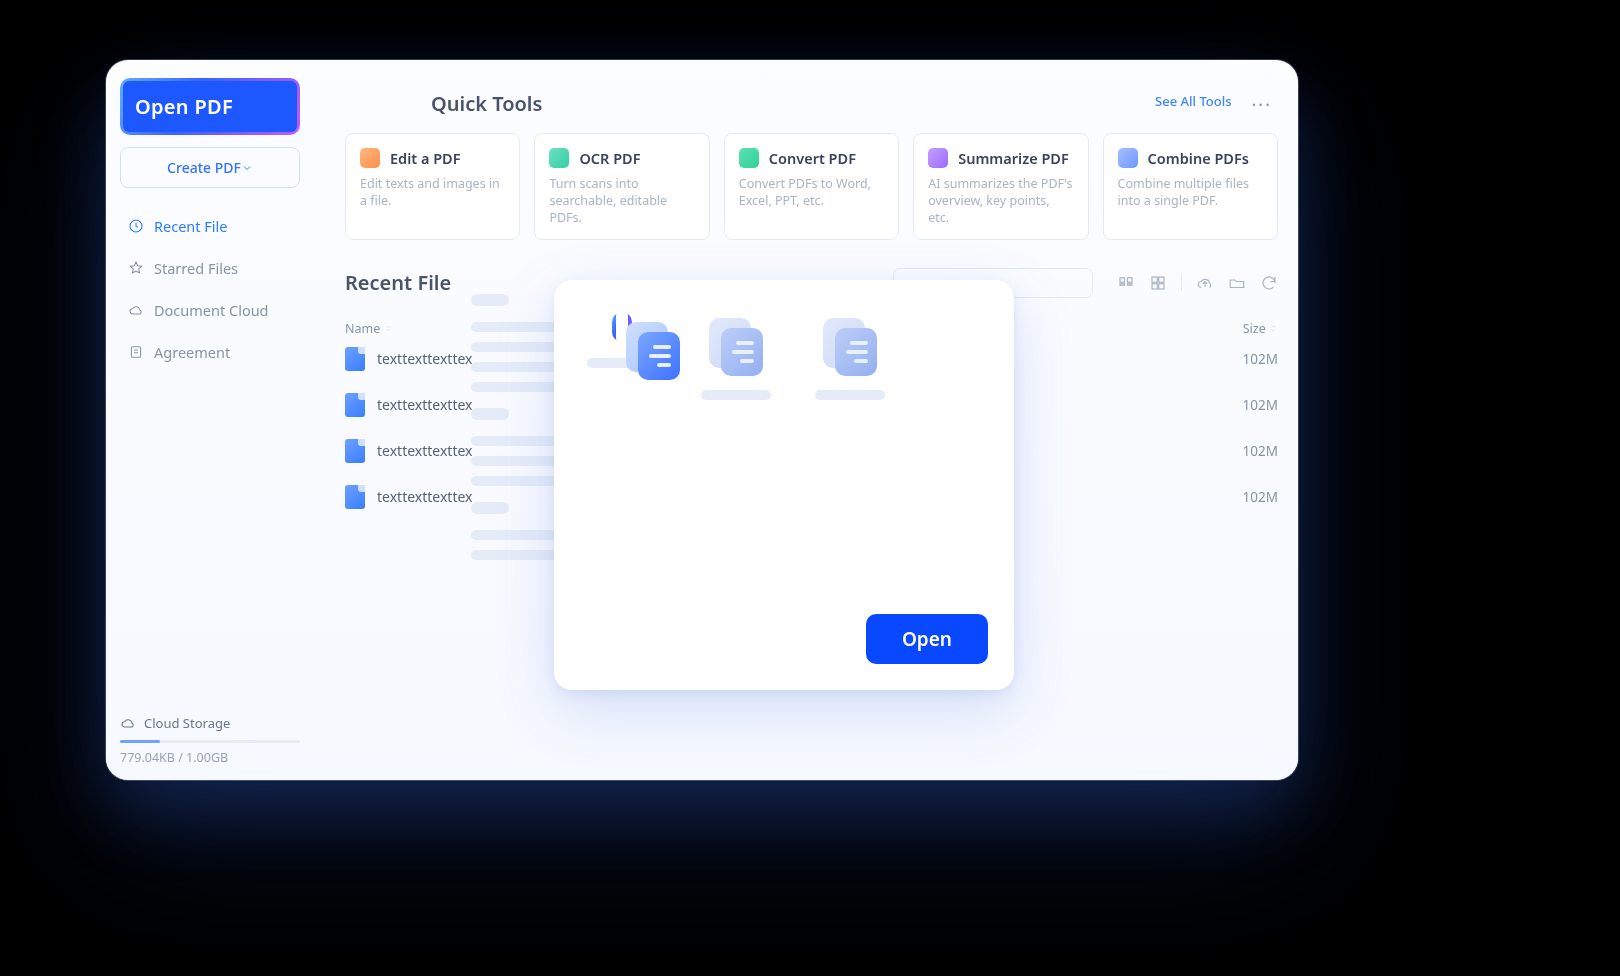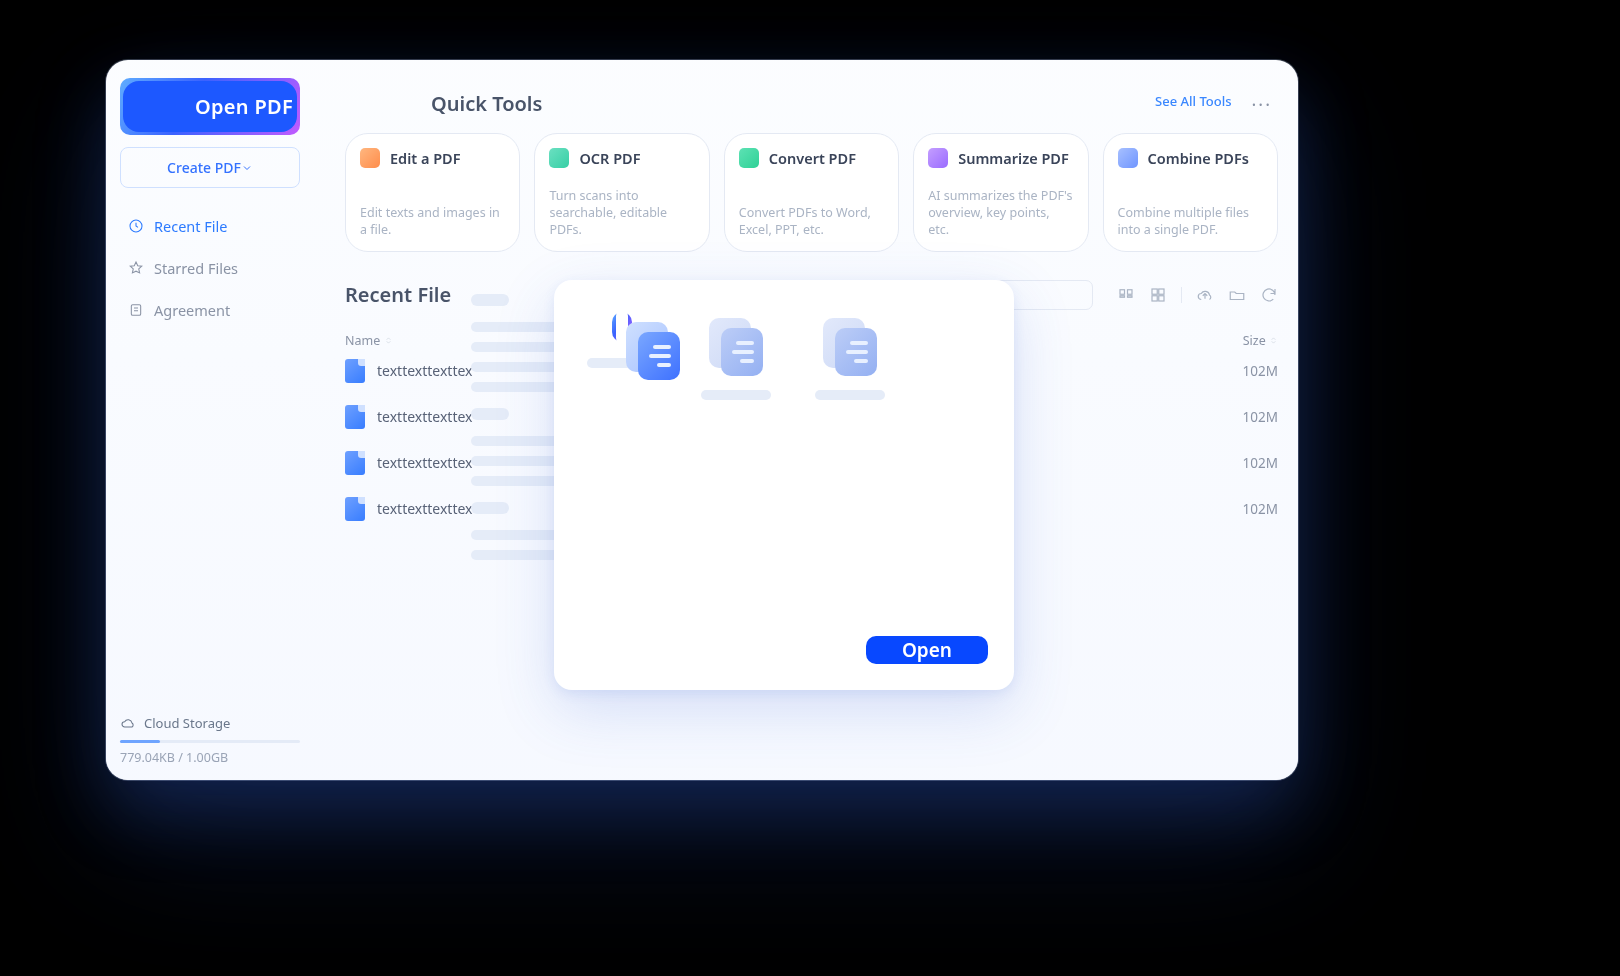--- a/index.html
+++ b/index.html
@@ -40,21 +40,21 @@
 .sidebar{
   position:absolute;left:14px;top:14px;bottom:14px;width:180px;
   display:flex;flex-direction:column;gap:12px;
 }
 .open-pdf{
   padding:3px;border-radius:10px;position:relative;margin-top:4px;
   background:linear-gradient(120deg,var(--hl-start),var(--hl-mid) 40%,var(--hl-end));
 }
 .open-pdf-inner{
   background:var(--blue-500);color:#fff;font-weight:600;font-size:20px;
-  border-radius:16px;padding:12px 4px;text-align:right;cursor:pointer;
+  border-radius:6px;padding:12px 12px;text-align:left;cursor:pointer;
   letter-spacing:.3px;
 }
 .create-pdf{
   border:1px solid #cfe0ff;border-radius:8px;
   color:#3472ff;font-size:14px;font-weight:500;
   padding:10px 0;text-align:center;cursor:pointer;
   display:flex;align-items:center;justify-content:center;gap:0;
 }
 .create-pdf svg{width:12px;height:12px;stroke:#3472ff;}
 .nav{display:flex;flex-direction:column;gap:2px;margin-top:6px;}
@@ -75,22 +75,22 @@
 .main{position:absolute;left:210px;right:20px;top:20px;bottom:20px;margin-left:29px;}
 .headerrow{display:flex;align-items:center;justify-content:space-between;margin:10px 0 16px 86px;}
 .headerrow h2{margin:0;font-size:20px;font-weight:650;color:var(--txt-800);}
 .headerrow .see-all{color:#3a87ff;font-size:13px;font-weight:520;cursor:pointer;}
 .headerrow .dots{color:var(--txt-500);padding:0 6px;font-size:18px;letter-spacing:2px;cursor:pointer;}
 
 .tools{
   display:grid;grid-template-columns:repeat(5,1fr);gap:14px;margin-bottom:28px;
 }
 .tool-card{
-  background:#ffffff;border:1px solid var(--border-soft);border-radius:23px;
-  padding:14px 14px 12px;cursor:pointer;display:flex;flex-direction:column;gap:20px;justify-content:space-between;
+  background:#ffffff;border:1px solid var(--border-soft);border-radius:8px;
+  padding:14px 14px 12px;cursor:pointer;display:flex;flex-direction:column;gap:8px;
 }
 .tool-card h4{margin:0;font-size:14.5px;font-weight:600;color:#3a4459;display:flex;align-items:center;gap:10px;}
 .tool-card p{margin:0;font-size:12.5px;line-height:1.35;color:var(--txt-400);}
 .tool-ic{width:20px;height:20px;border-radius:5px;flex-shrink:0;}
 .ti-edit{background:linear-gradient(135deg,#ffb780,#ff8d4b);}
 .ti-convert{background:linear-gradient(135deg,#5de2b4,#2fd196);}
 .ti-ocr{background:linear-gradient(135deg,#6be0c1,#36cfa5);}
 .ti-sum{background:linear-gradient(135deg,#c49eff,#9a6bff);}
 .ti-comb{background:linear-gradient(135deg,#a7c0ff,#6f95ff);}
 
@@ -154,21 +154,21 @@
 .tile-frame{
   padding:4px;border-radius:16px;
   background:linear-gradient(120deg,var(--hl-start),var(--hl-mid) 40%,var(--hl-end));
   display:inline-block;
 }
 .tile-frame>.tile-inner{background:#fff;border-radius:12px;padding:6px;}
 
 .modal .open-btn{
   position:absolute;right:26px;bottom:26px;
   background:var(--blue-600);color:#fff;font-weight:600;font-size:19px;
-  padding:1px 36px;border-radius:10px;cursor:pointer;border:none;margin-top:10px;
+  padding:12px 36px;border-radius:10px;cursor:pointer;border:none;margin-top:10px;
 }
 </style>
 </head>
 <body>
 
 <div class="app-shell">
 
   <aside class="sidebar">
     <div class="open-pdf">
       <div class="open-pdf-inner">Open PDF</div>
@@ -187,20 +187,26 @@
             <circle cx="12" cy="12" r="9"></circle>
             <path d="M12 7v5l3 2"></path>
           </svg>
         <span>Recent File</span>
       </div>
       <div class="nav-item">
         <svg viewBox="0 0 24 24">
             <path d="M12 3l2.6 5.6 6 .6-4.5 4.1 1.3 6L12 16.8 6.6 19.3l1.3-6L3.4 9.2l6-.6z"></path>
           </svg>
         <span>Starred Files</span>
+      </div>
+      <div class="nav-item">
+        <svg viewBox="0 0 24 24">
+            <path d="M7 18a4 4 0 010-8 6 6 0 0111 2 3.5 3.5 0 010 6z"></path>
+          </svg>
+        <span>Document Cloud</span>
       </div>
       <div class="nav-item">
         <svg viewBox="0 0 24 24">
             <rect x="5" y="4" width="14" height="16" rx="2"></rect>
             <path d="M9 9h6M9 13h6"></path>
           </svg>
         <span>Agreement</span>
       </div>
     </nav>
 

